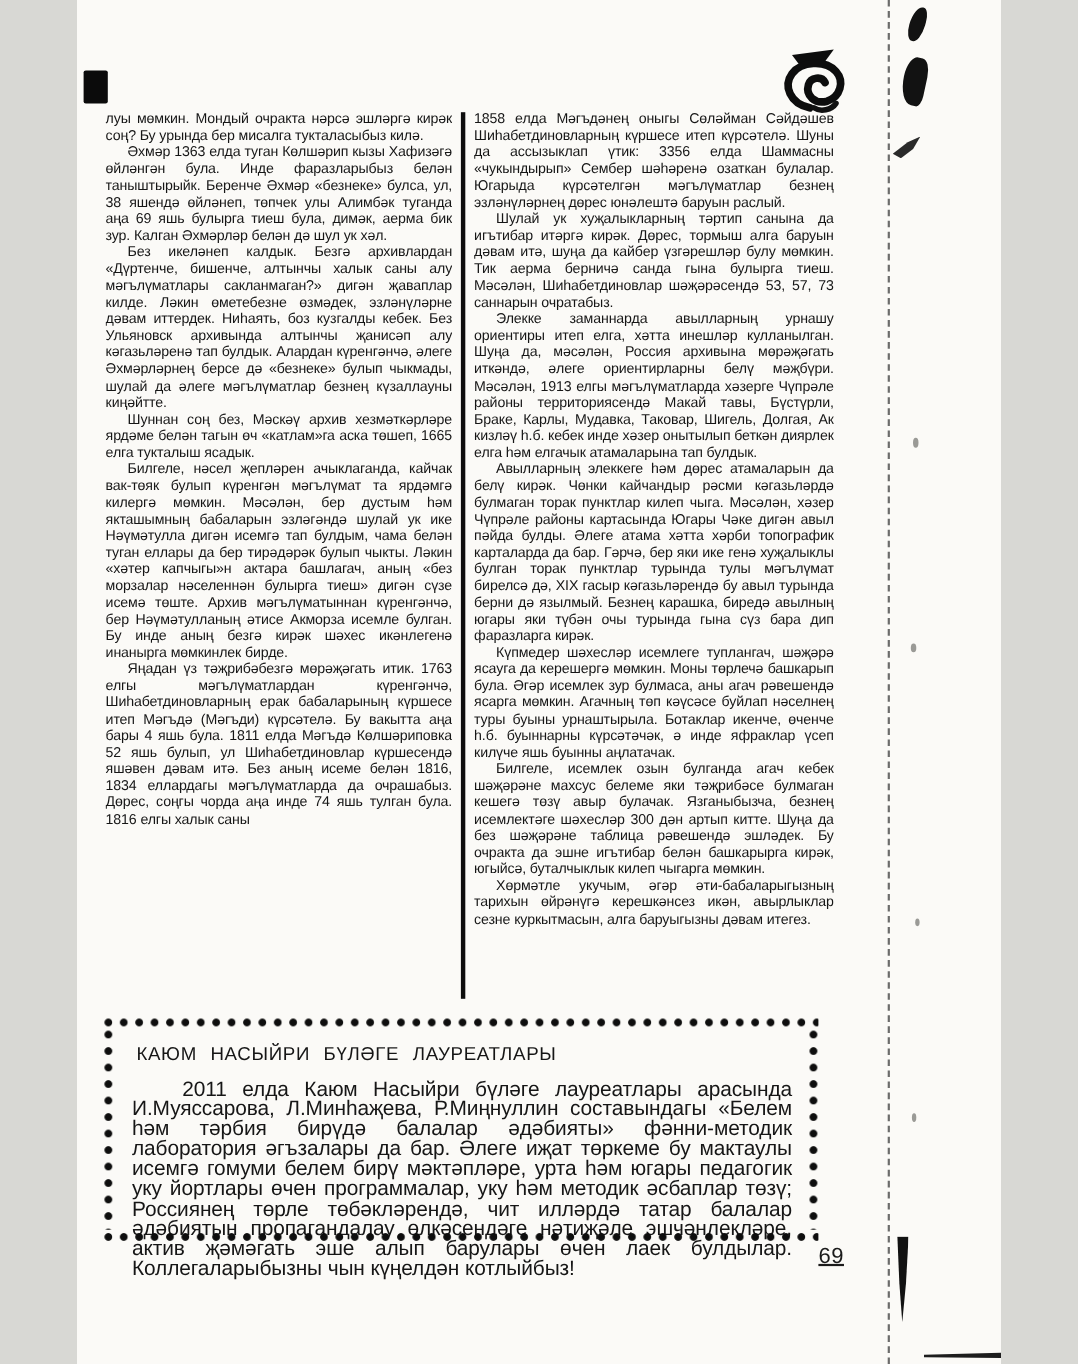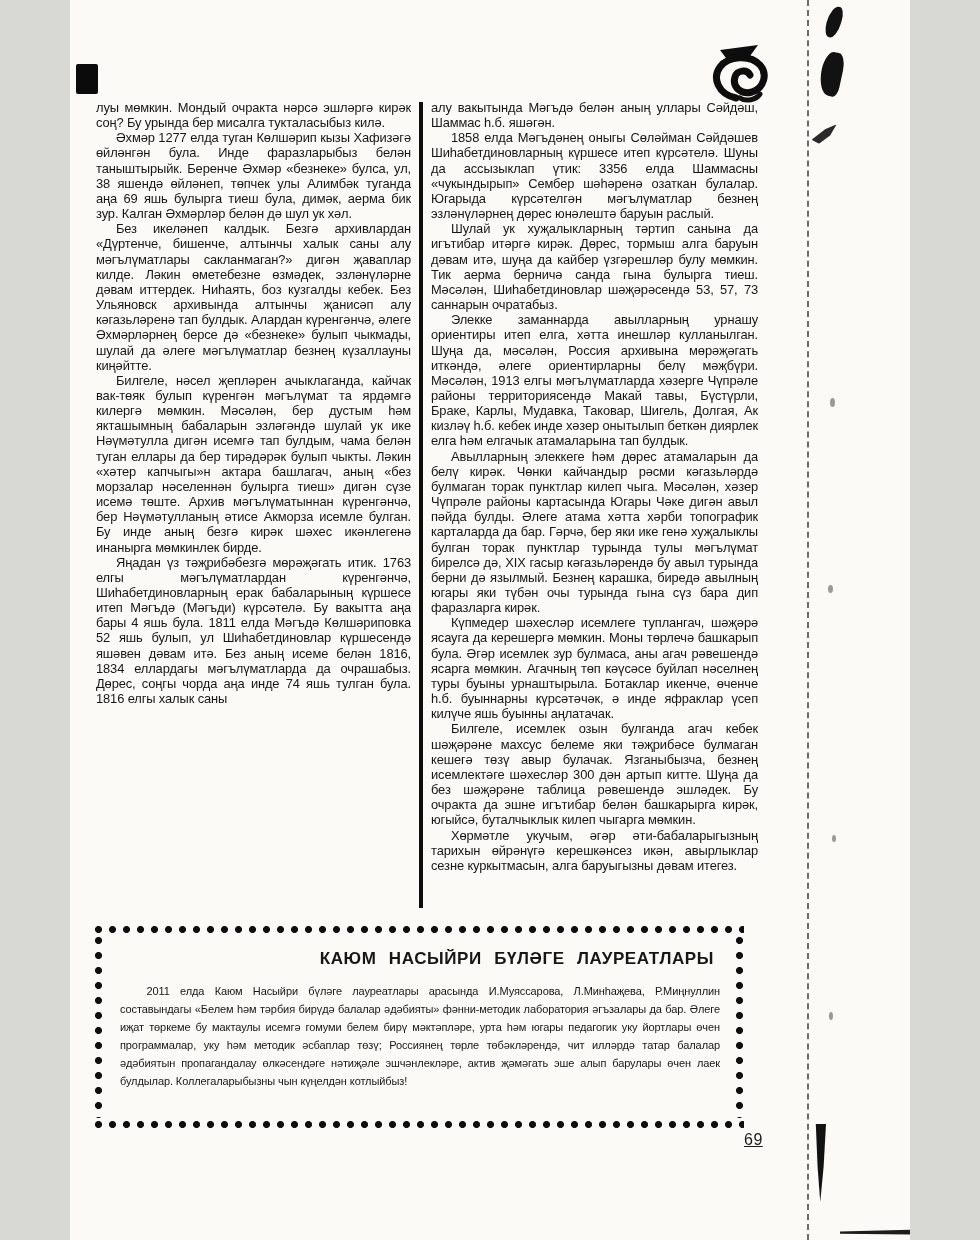--- a/index.html
+++ b/index.html
@@ -58,28 +58,28 @@
   
   .announce { position:absolute; left:24px; top:925px; width:650px; height:204px; }
   .dots-h { position:absolute; left:0; width:100%; height:9px;
     background-image:radial-gradient(circle at 4.5px 4.5px, #0e0e0e 3.1px, transparent 3.9px);
     background-size:14px 9px; background-repeat:repeat-x; }
   .dots-top { top:0; } .dots-bottom { bottom:0; }
   .dots-v { position:absolute; top:11px; bottom:11px; width:9px;
     background-image:radial-gradient(circle at 4.5px 4.5px, #0e0e0e 3.1px, transparent 3.9px);
     background-size:9px 15px; background-repeat:repeat-y; }
   .dots-left { left:0; } .dots-right { right:0; }
-  .announce-title { margin:24px 30px 0 30px; text-align:right;
-    font-size:17px; font-weight:bold; letter-spacing:.6px; word-spacing:7px; }
+  .announce-title { margin:24px 30px 0 30px; text-align:left;
+    font-size:17px; font-weight:normal; letter-spacing:.6px; word-spacing:7px; }
   .announce-body { margin:13px 24px 0 26px; text-align:justify;
-    font-size:11px; line-height:18.1px; letter-spacing:-0.1px; }
+    font-size:19px; line-height:18.1px; letter-spacing:-0.1px; }
   .announce-body p { margin:0; text-indent:2.4em; }
 
   
-  .pageno { position:absolute; left:674px; top:1131px; font-size:16px;
+  .pageno { position:absolute; left:674px; top:1131px; font-size:20px;
     letter-spacing:.5px; color:#1b1b1b;text-decoration:underline; }
 </style>
 </head>
 <body>
 
 <div class="page">
 
   <div class="band">
     <div class="band-nub"></div>
     <div class="band-bar"></div>
@@ -97,28 +97,28 @@
   <div class="speck speck-1"></div>
   <div class="speck speck-2"></div>
   <div class="speck speck-3"></div>
   <div class="speck speck-4"></div>
   <div class="smudge smudge-v"></div>
   <div class="smudge smudge-bottom"></div>
 
   <div class="content">
     <div class="col col-left">
         <p>луы мөмкин. Мондый очракта нәрсә эшләргә кирәк соң? Бу урында бер мисалга тукталасыбыз килә.</p>
-        <p>Әхмәр 1277 елда туган Көлшәрип кызы Хафизәгә өйләнгән була. Инде фаразларыбыз белән таныштырыйк. Беренче Әхмәр «безнеке» булса, ул, 38 яшендә өйләнеп, төпчек улы Алимбәк туганда аңа 69 яшь булырга тиеш була, димәк, аерма бик зур. Калган Әхмәрләр белән дә шул ук хәл.</p>
+        <p>Әхмәр 1363 елда туган Көлшәрип кызы Хафизәгә өйләнгән була. Инде фаразларыбыз белән таныштырыйк. Беренче Әхмәр «безнеке» булса, ул, 38 яшендә өйләнеп, төпчек улы Алимбәк туганда аңа 69 яшь булырга тиеш була, димәк, аерма бик зур. Калган Әхмәрләр белән дә шул ук хәл.</p>
         <p>Без икеләнеп калдык. Безгә архивлардан «Дүртенче, бишенче, алтынчы халык саны алу мәгълүматлары сакланмаган?» дигән җаваплар килде. Ләкин өметебезне өзмәдек, эзләнүләрне дәвам иттердек. Ниһаять, боз кузгалды кебек. Без Ульяновск архивында алтынчы җанисәп алу кәгазьләренә тап булдык. Алардан күренгәнчә, әлеге Әхмәрләрнең берсе дә «безнеке» булып чыкмады, шулай да әлеге мәгълүматлар безнең күзаллауны киңәйтте.</p>
+        <p>Шуннан соң без, Мәскәү архив хезмәткәрләре ярдәме белән тагын өч «катлам»га аска төшеп, 1665 елга тукталыш ясадык.</p>
         <p>Билгеле, нәсел җепләрен ачыклаганда, кайчак вак-төяк булып күренгән мәгълүмат та ярдәмгә килергә мөмкин. Мәсәлән, бер дустым һәм якташымның бабаларын эзләгәндә шулай ук ике Нәүмәтулла дигән исемгә тап булдым, чама белән туган еллары да бер тирәдәрәк булып чыкты. Ләкин «хәтер капчыгы»н актара башлагач, аның «без морзалар нәселеннән булырга тиеш» дигән сүзе исемә төште. Архив мәгълүматыннан күренгәнчә, бер Нәүмәтулланың әтисе Акморза исемле булган. Бу инде аның безгә кирәк шәхес икәнлегенә инанырга мөмкинлек бирде.</p>
         <p>Яңадан үз тәҗрибәбезгә мөрәҗәгать итик. 1763 елгы мәгълүматлардан күренгәнчә, Шиһабетдиновларның ерак бабаларының күршесе итеп Мәгъдә (Мәгъди) күрсәтелә. Бу вакытта аңа бары 4 яшь була. 1811 елда Мәгъдә Көлшәриповка 52 яшь булып, ул Шиһабетдиновлар күршесендә яшәвен дәвам итә. Без аның исеме белән 1816, 1834 еллардагы мәгълүматларда да очрашабыз. Дөрес, соңгы чорда аңа инде 74 яшь тулган була. 1816 елгы халык саны</p>
       </div>
     <div class="col-divider"></div>
     <div class="col col-right">
-        <p>алу вакытында Мәгъдә белән аның уллары Сәйдәш, Шаммас һ.б. яшәгән.</p>
         <p>1858 елда Мәгъдәнең оныгы Сөләйман Сәйдәшев Шиһабетдиновларның күршесе итеп күрсәтелә. Шуны да ассызыклап үтик: 3356 елда Шаммасны «чукындырып» Сембер шәһәренә озаткан булалар. Югарыда күрсәтелгән мәгълүматлар безнең эзләнүләрнең дөрес юнәлештә баруын раслый.</p>
         <p>Шулай ук хуҗалыкларның тәртип санына да игътибар итәргә кирәк. Дөрес, тормыш алга баруын дәвам итә, шуңа да кайбер үзгәрешләр булу мөмкин. Тик аерма берничә санда гына булырга тиеш. Мәсәлән, Шиһабетдиновлар шәҗәрәсендә 53, 57, 73 саннарын очратабыз.</p>
         <p>Элекке заманнарда авылларның урнашу ориентиры итеп елга, хәтта инешләр кулланылган. Шуңа да, мәсәлән, Россия архивына мөрәҗәгать иткәндә, әлеге ориентирларны белү мәҗбүри. Мәсәлән, 1913 елгы мәгълүматларда хәзерге Чүпрәле районы территориясендә Макай тавы, Бүстүрли, Браке, Карлы, Мудавка, Таковар, Шигель, Долгая, Ак кизләү һ.б. кебек инде хәзер онытылып беткән диярлек елга һәм елгачык атамаларына тап булдык.</p>
         <p>Авылларның элеккеге һәм дөрес атамаларын да белү кирәк. Чөнки кайчандыр рәсми кәгазьләрдә булмаган торак пунктлар килеп чыга. Мәсәлән, хәзер Чүпрәле районы картасында Югары Чәке дигән авыл пәйда булды. Әлеге атама хәтта хәрби топографик карталарда да бар. Гәрчә, бер яки ике генә хуҗалыклы булган торак пунктлар турында тулы мәгълүмат бирелсә дә, XIX гасыр кәгазьләрендә бу авыл турында берни дә язылмый. Безнең карашка, биредә авылның югары яки түбән очы турында гына сүз бара дип фаразларга кирәк.</p>
         <p>Күпмедер шәхесләр исемлеге туплангач, шәҗәрә ясауга да керешергә мөмкин. Моны төрлечә башкарып була. Әгәр исемлек зур булмаса, аны агач рәвешендә ясарга мөмкин. Агачның төп кәүсәсе буйлап нәселнең туры буыны урнаштырыла. Ботаклар икенче, өченче һ.б. буыннарны күрсәтәчәк, ә инде яфраклар үсеп килүче яшь буынны аңлатачак.</p>
         <p>Билгеле, исемлек озын булганда агач кебек шәҗәрәне махсус белеме яки тәҗрибәсе булмаган кешегә төзү авыр булачак. Язганыбызча, безнең исемлектәге шәхесләр 300 дән артып китте. Шуңа да без шәҗәрәне таблица рәвешендә эшләдек. Бу очракта да эшне игътибар белән башкарырга кирәк, югыйсә, буталчыклык килеп чыгарга мөмкин.</p>
         <p>Хөрмәтле укучым, әгәр әти-бабаларыгызның тарихын өйрәнүгә керешкәнсез икән, авырлыклар сезне куркытмасын, алга баруыгызны дәвам итегез.</p>
       </div>
   </div>
 

